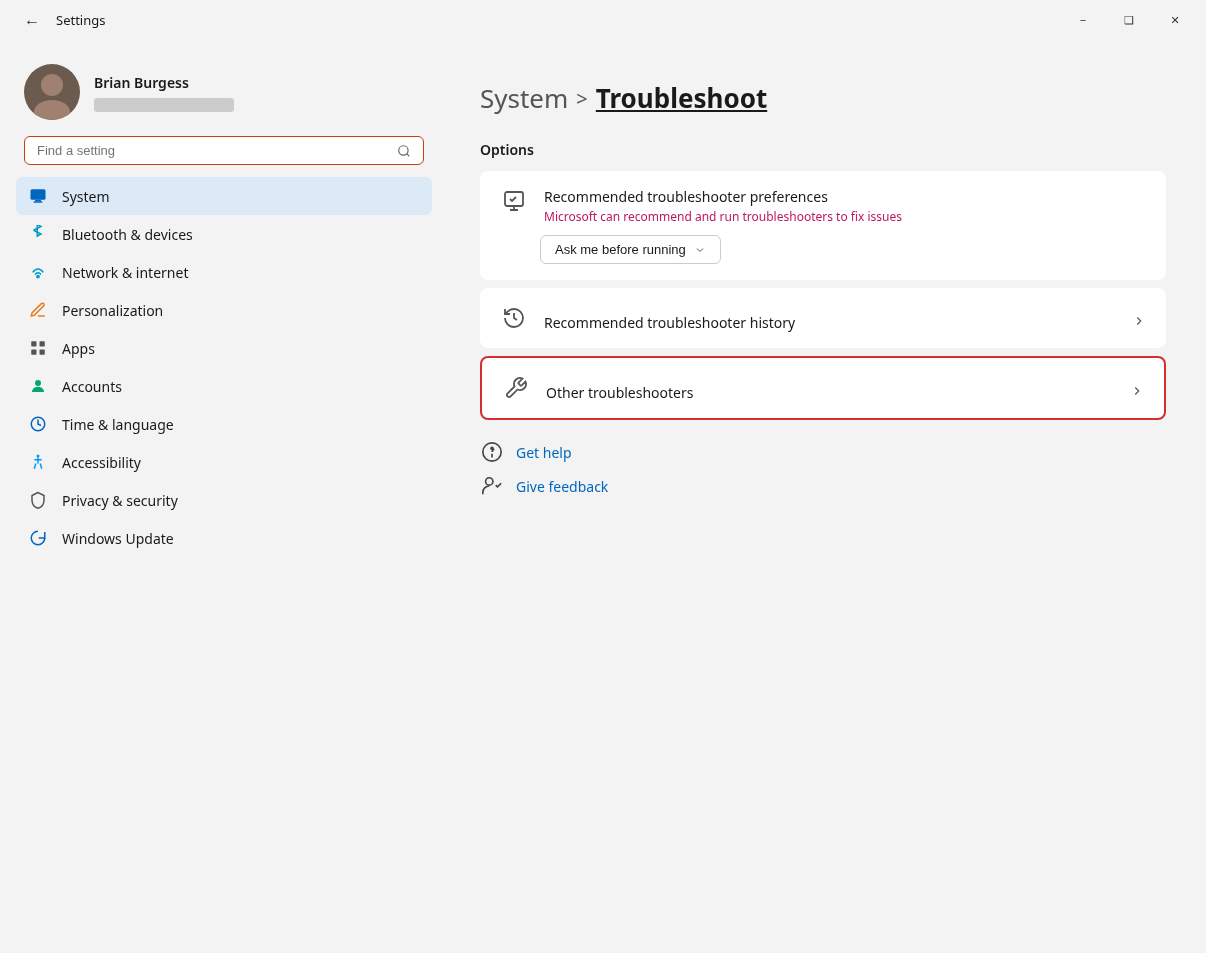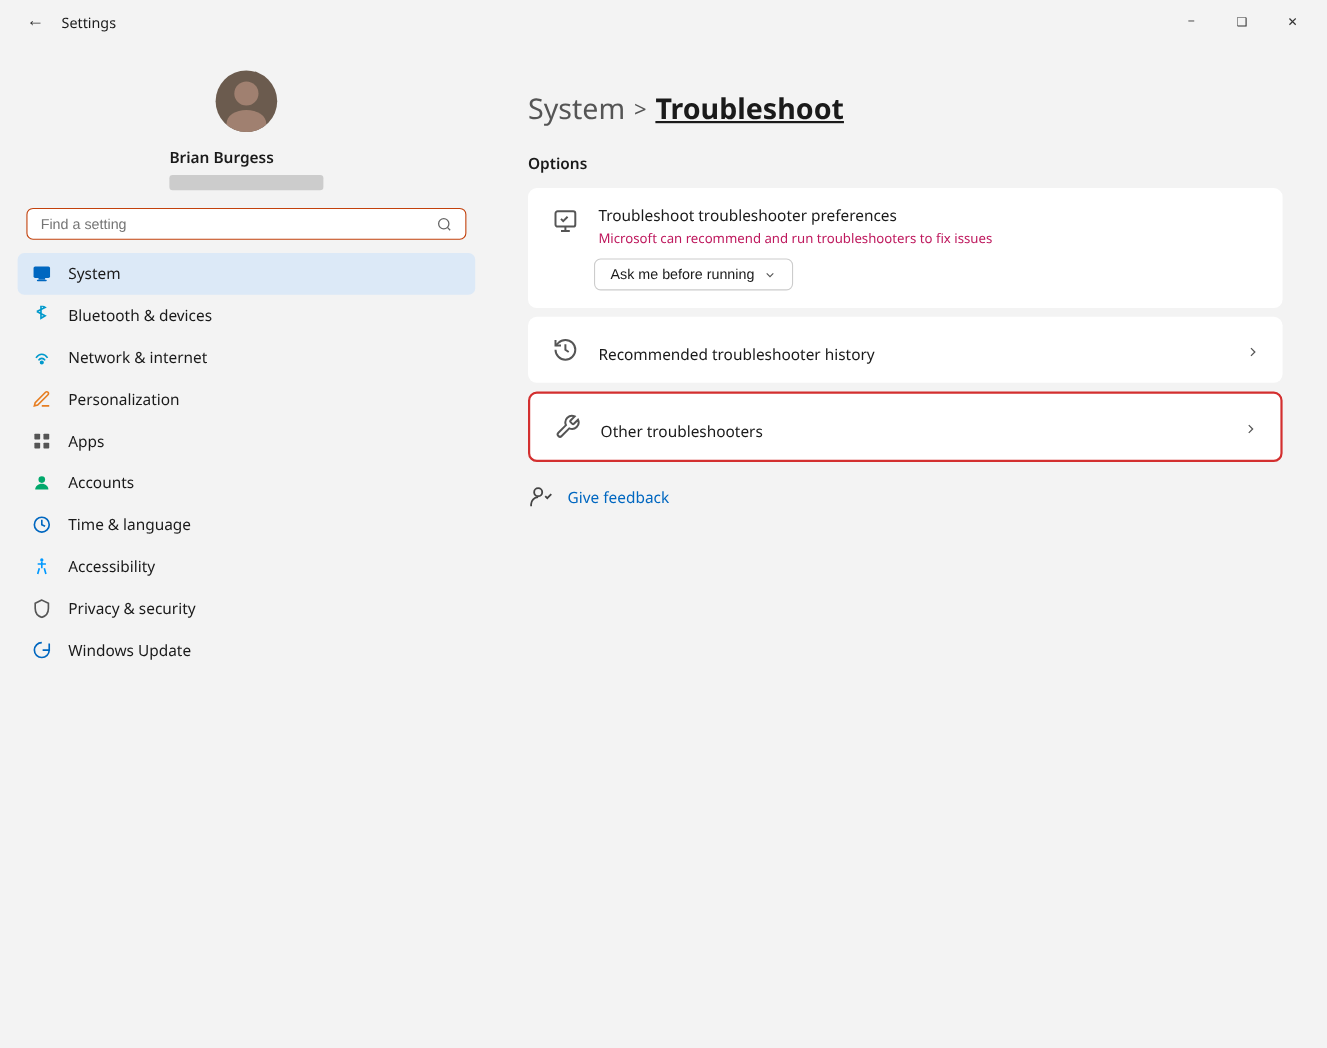--- a/index.html
+++ b/index.html
@@ -66,21 +66,20 @@
       padding: 16px 8px 16px 16px;
       overflow-y: auto;
       flex-shrink: 0;
     }
 
     .user-section {
       display: flex;
       align-items: center;
       gap: 14px;
       padding: 8px 8px 16px 8px;
-      flex-direction: column;
     }
     .user-info {
       flex: 1;
     }
     .user-name {
       font-size: 14px;
       font-weight: 600;
       color: #1a1a1a;
     }
     .user-email-bar {
@@ -447,21 +446,21 @@
             <div class="card-top-row">
               <span class="card-icon">
                 <svg width="24" height="24" viewBox="0 0 24 24" fill="none" stroke="#555" stroke-width="1.8">
                   <rect x="3" y="3" width="18" height="14" rx="2"></rect>
                   <path d="M8 21h8"></path>
                   <path d="M12 17v4"></path>
                   <path d="M8 10l2 2 4-4" stroke="#555"></path>
                 </svg>
               </span>
               <div class="card-content">
-                <div class="card-title">Troubleshoot troubleshooter preferences</div>
+                <div class="card-title">Recommended troubleshooter preferences</div>
                 <div class="card-subtitle">Microsoft can recommend and run troubleshooters to fix issues</div>
               </div>
             </div>
             <button class="dropdown-btn" style="margin-left: 40px;">
               <span>Ask me before running</span> 
               <svg width="12" height="12" viewBox="0 0 24 24" fill="none" stroke="#555" stroke-width="2">
                 <polyline points="6 9 12 15 18 9"></polyline>
               </svg>
             </button>
           </div>
@@ -497,20 +496,31 @@
                 <polyline points="9 18 15 12 9 6"></polyline>
               </svg></span>
           </div>
         </div>
       </div>
 
     <div class="help-links">
       <a class="help-link" href="#">
         <span class="help-link-icon">
           <svg width="22" height="22" viewBox="0 0 24 24" fill="none" stroke="#444" stroke-width="1.8">
+            <circle cx="12" cy="12" r="10"></circle>
+            <circle cx="12" cy="8" r="2" fill="#444" stroke="none"></circle>
+            <path d="M12 12c0-1 1.5-2 2-3.5" stroke="#444"></path>
+            <line x1="12" y1="14" x2="12" y2="18"></line>
+          </svg>
+        </span>
+        <span>Get help</span>
+      </a>
+      <a class="help-link" href="#">
+        <span class="help-link-icon">
+          <svg width="22" height="22" viewBox="0 0 24 24" fill="none" stroke="#444" stroke-width="1.8">
             <circle cx="9" cy="7" r="4"></circle>
             <path d="M2 21v-2a7 7 0 0 1 7-7"></path>
             <path d="M16 11l2 2 4-4" stroke="#444"></path>
           </svg>
         </span>
         <span>Give feedback</span>
       </a>
     </div>
 
   </div>

